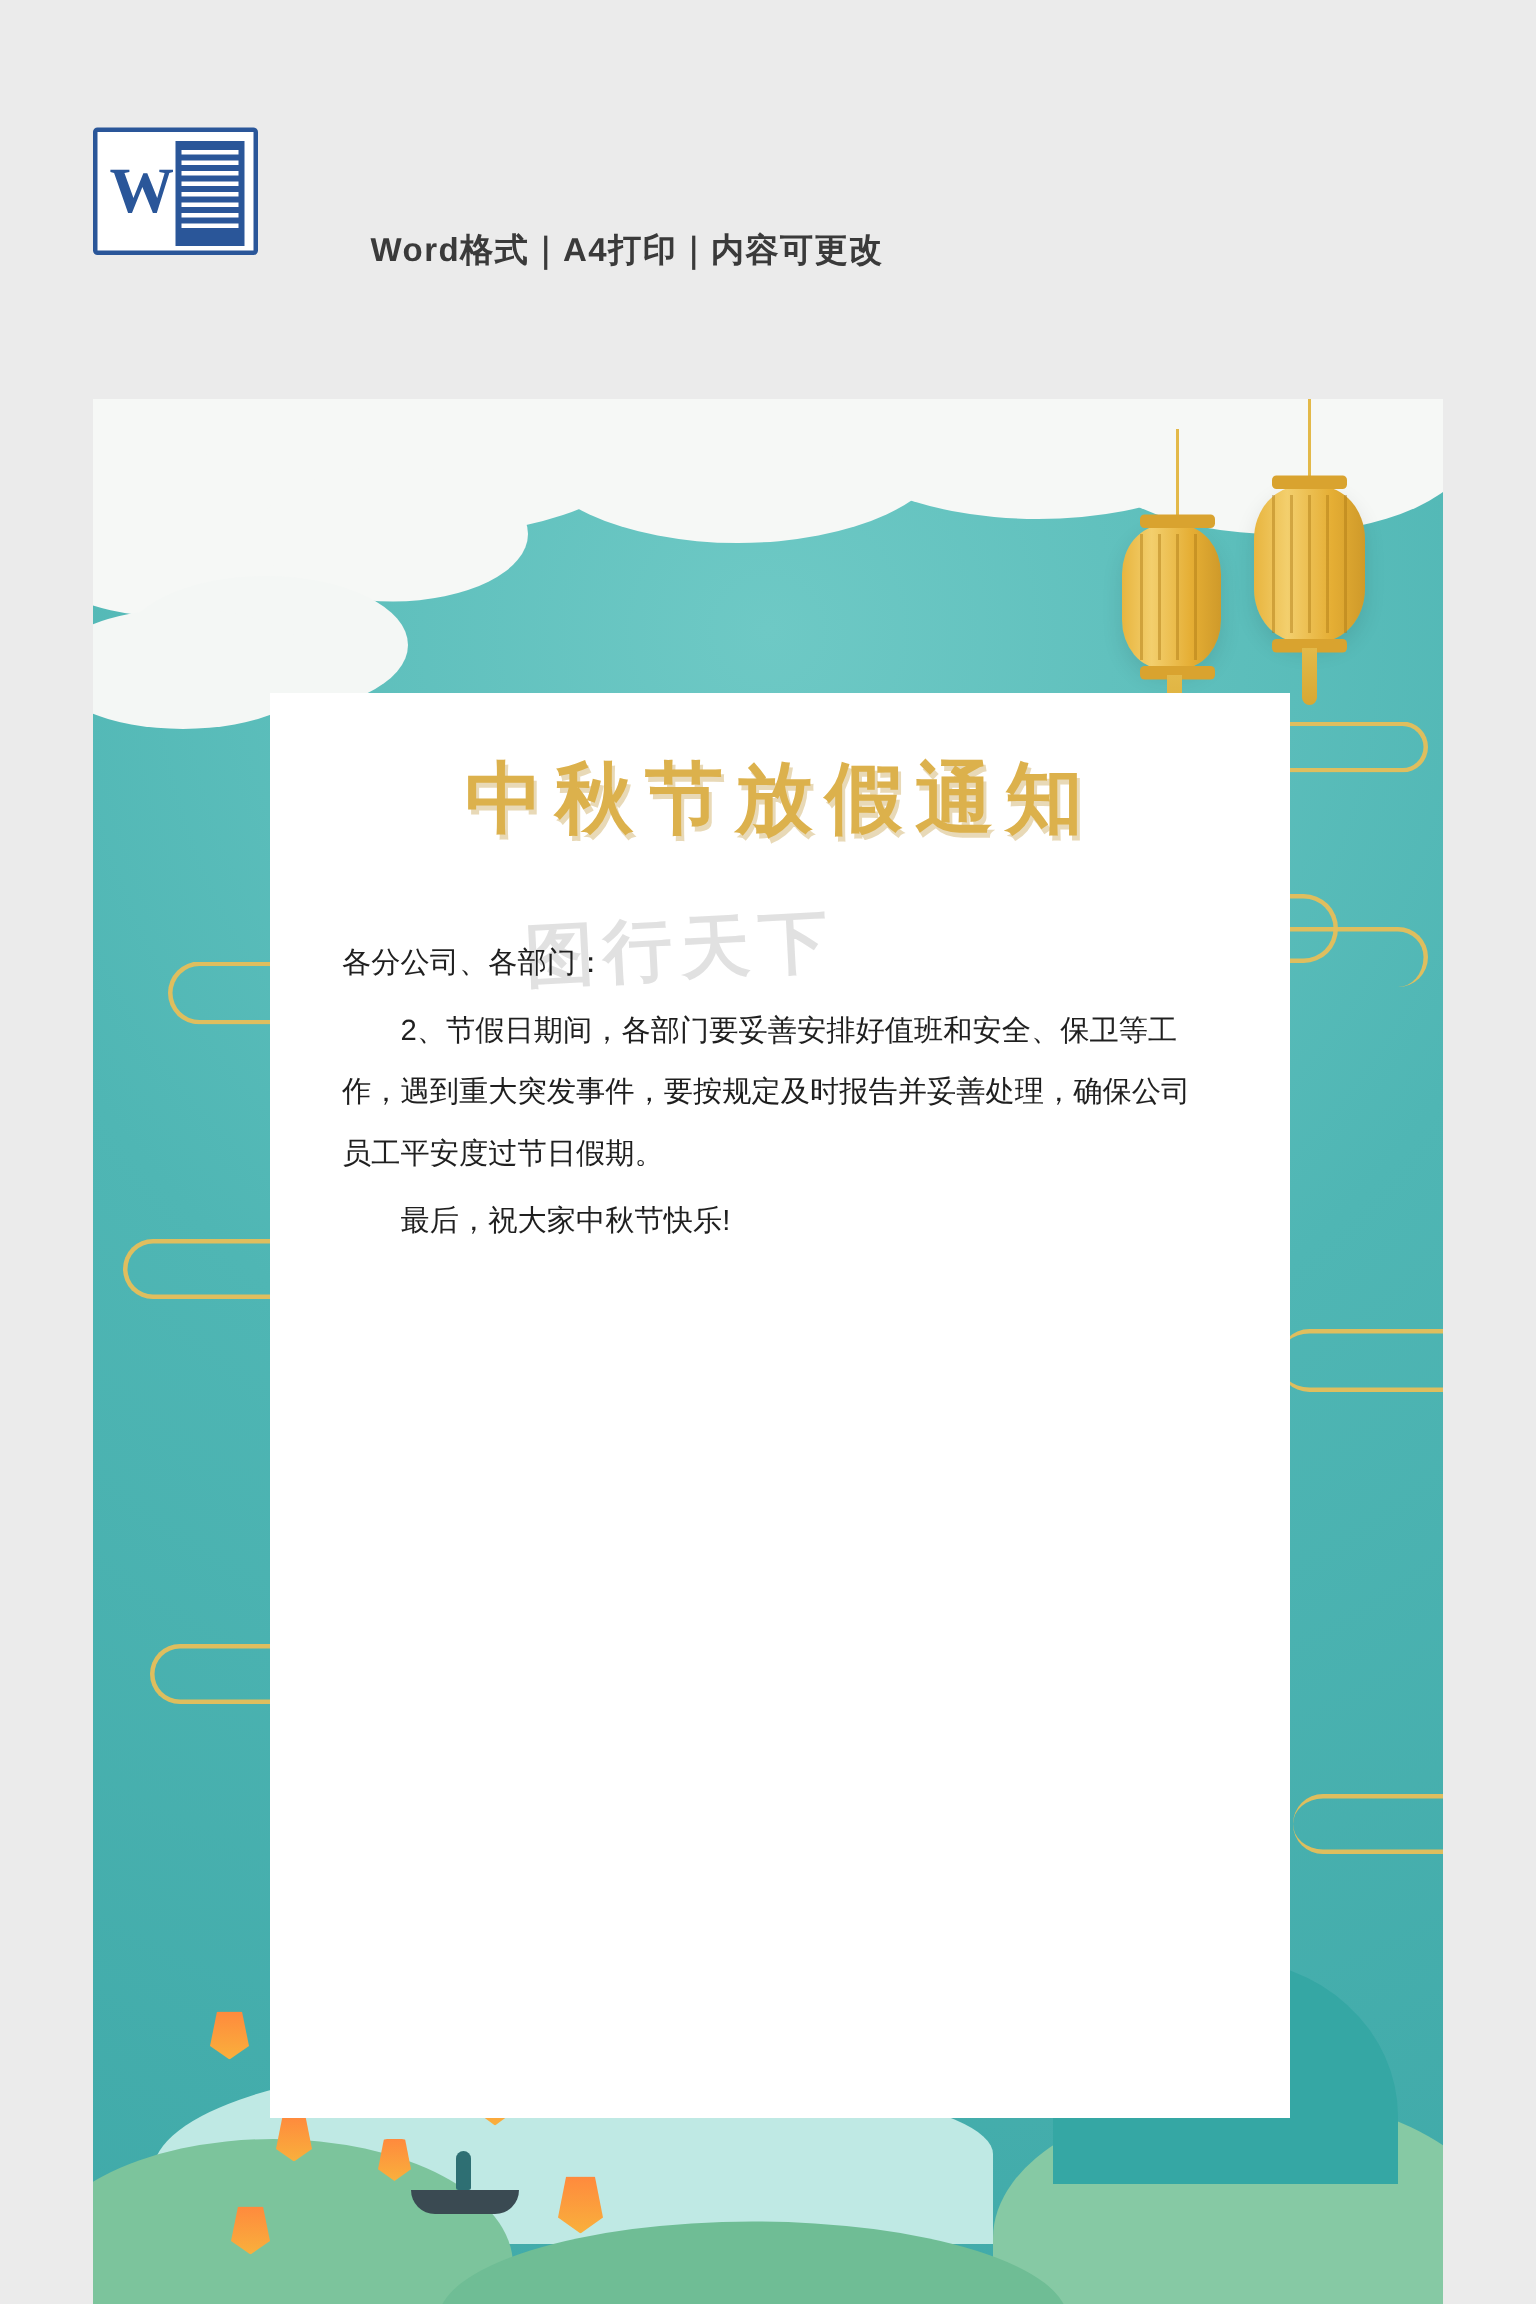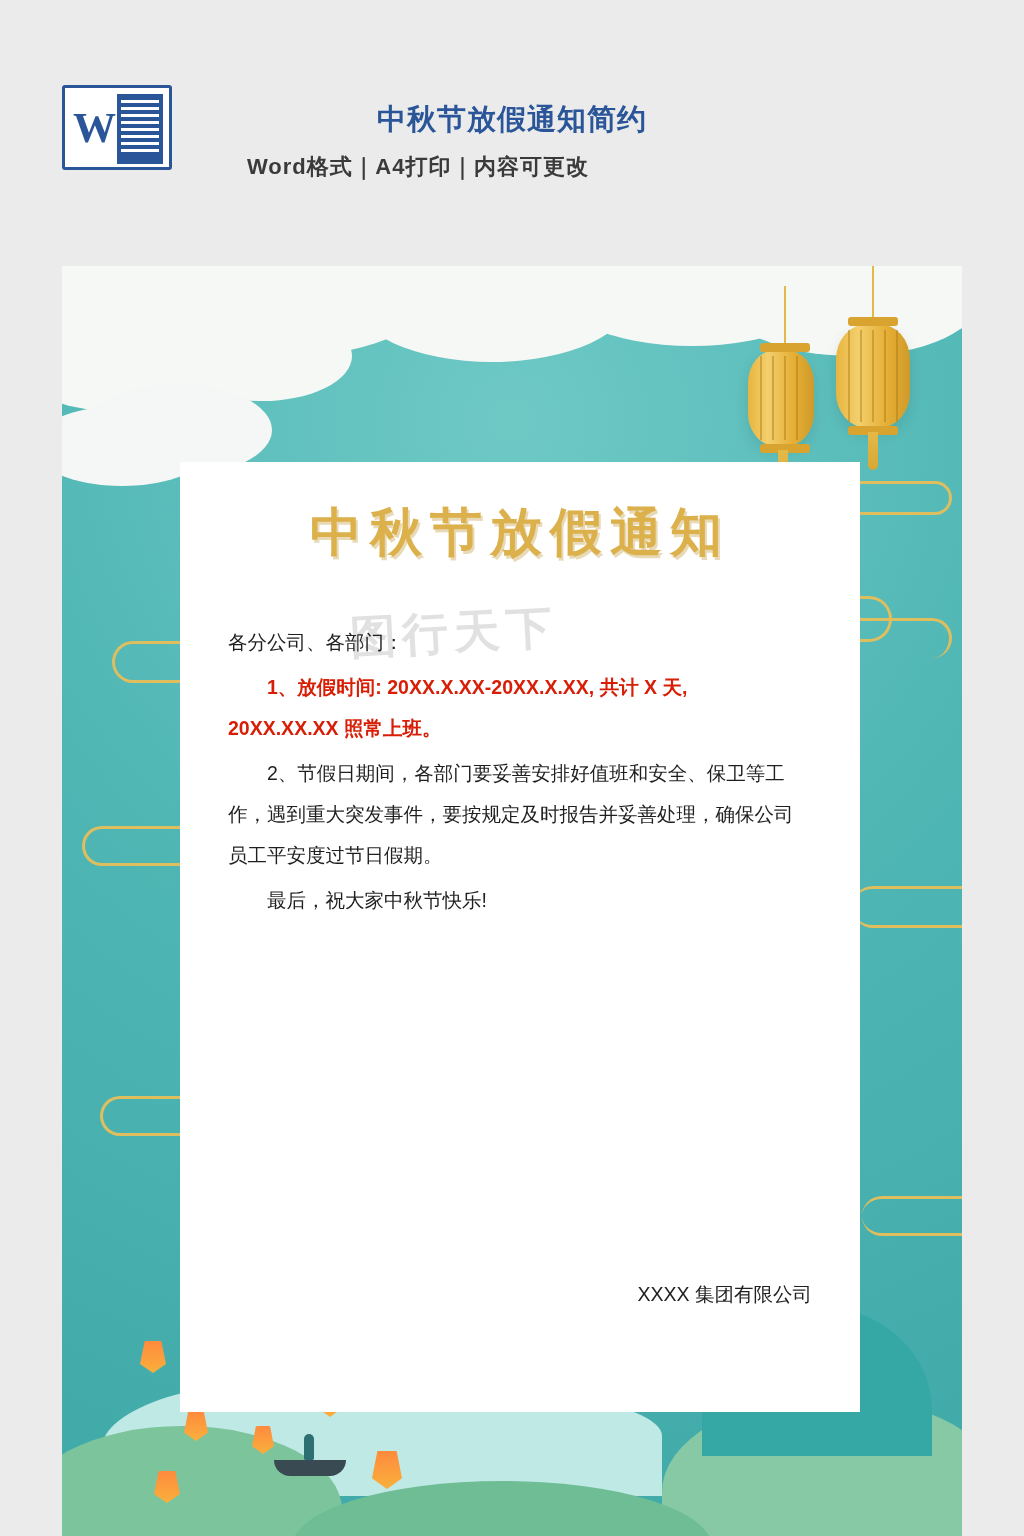--- a/index.html
+++ b/index.html
@@ -248,21 +248,20 @@
           <i></i>
           <i></i>
           <i></i>
           <i></i>
           <i></i>
           <i></i>
           <i></i>
       </span>
     </div>
 
-    <div class="header-title">中秋节放假通知简约</div>
     <div class="header-sub">Word格式｜A4打印｜内容可更改</div>
   </div>
 
   <div class="poster">
     <div class="poster-bg"></div>
 
     <div class="cloud-band">
       <span class="c" style="left:0;    top:40px;  width:260px; height:120px;"></span>
       <span class="c" style="left:120px;top:0;     width:300px; height:150px;"></span>
       <span class="c" style="left:330px;top:26px;  width:280px; height:130px;"></span>
@@ -327,24 +326,22 @@
     <div class="boat" style="left:212px; top:1194px;"></div>
 
     <div class="sheet">
 
       <div class="doc-title">中秋节放假通知</div>
 
       <div class="watermark">图行天下</div>
 
       <div class="body-text">
         <p>各分公司、各部门：</p>
-        <p class="highlight">1、放假时间: 20XX.X.XX-20XX.X.XX, 共计 X 天, 20XX.XX.XX 照常上班。</p>
         <p class="indent">2、节假日期间，各部门要妥善安排好值班和安全、保卫等工作，遇到重大突发事件，要按规定及时报告并妥善处理，确保公司员工平安度过节日假期。</p>
         <p class="indent">最后，祝大家中秋节快乐!</p>
       </div>
 
       <div class="signature">
-        <div>XXXX 集团有限公司</div>
       </div>
 
     </div>
   </div>
 </div>
 
 </body></html>

